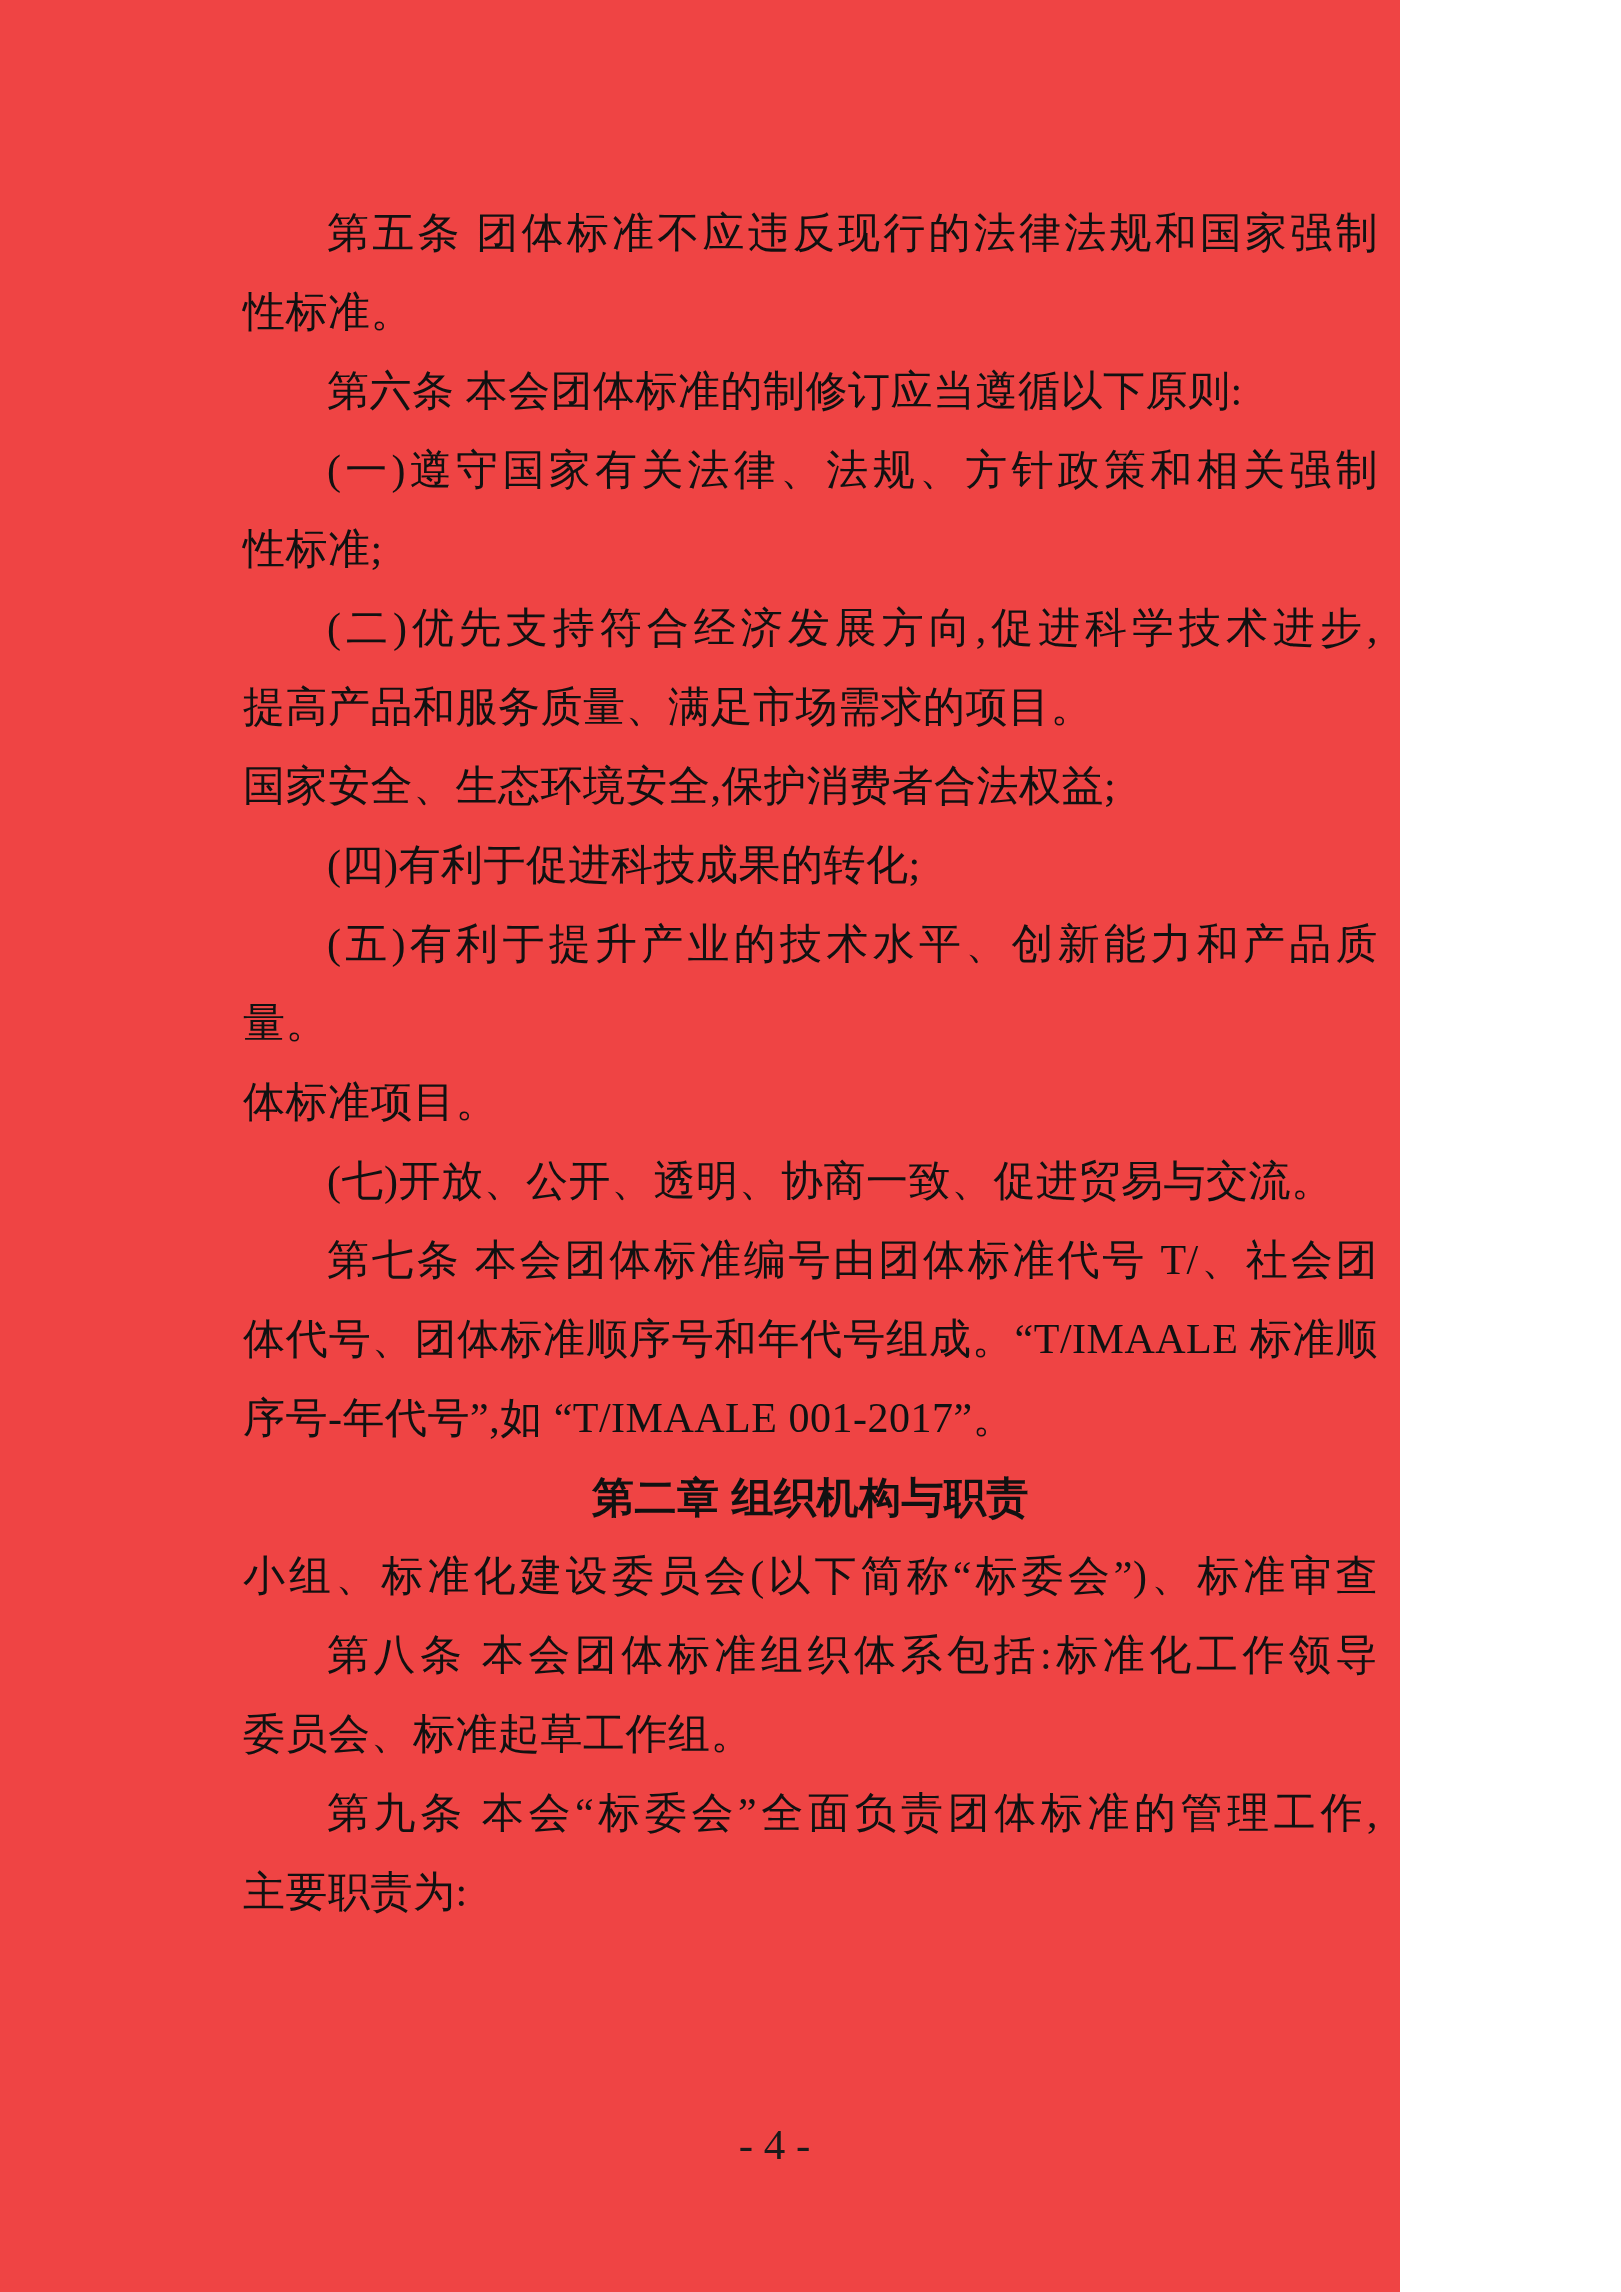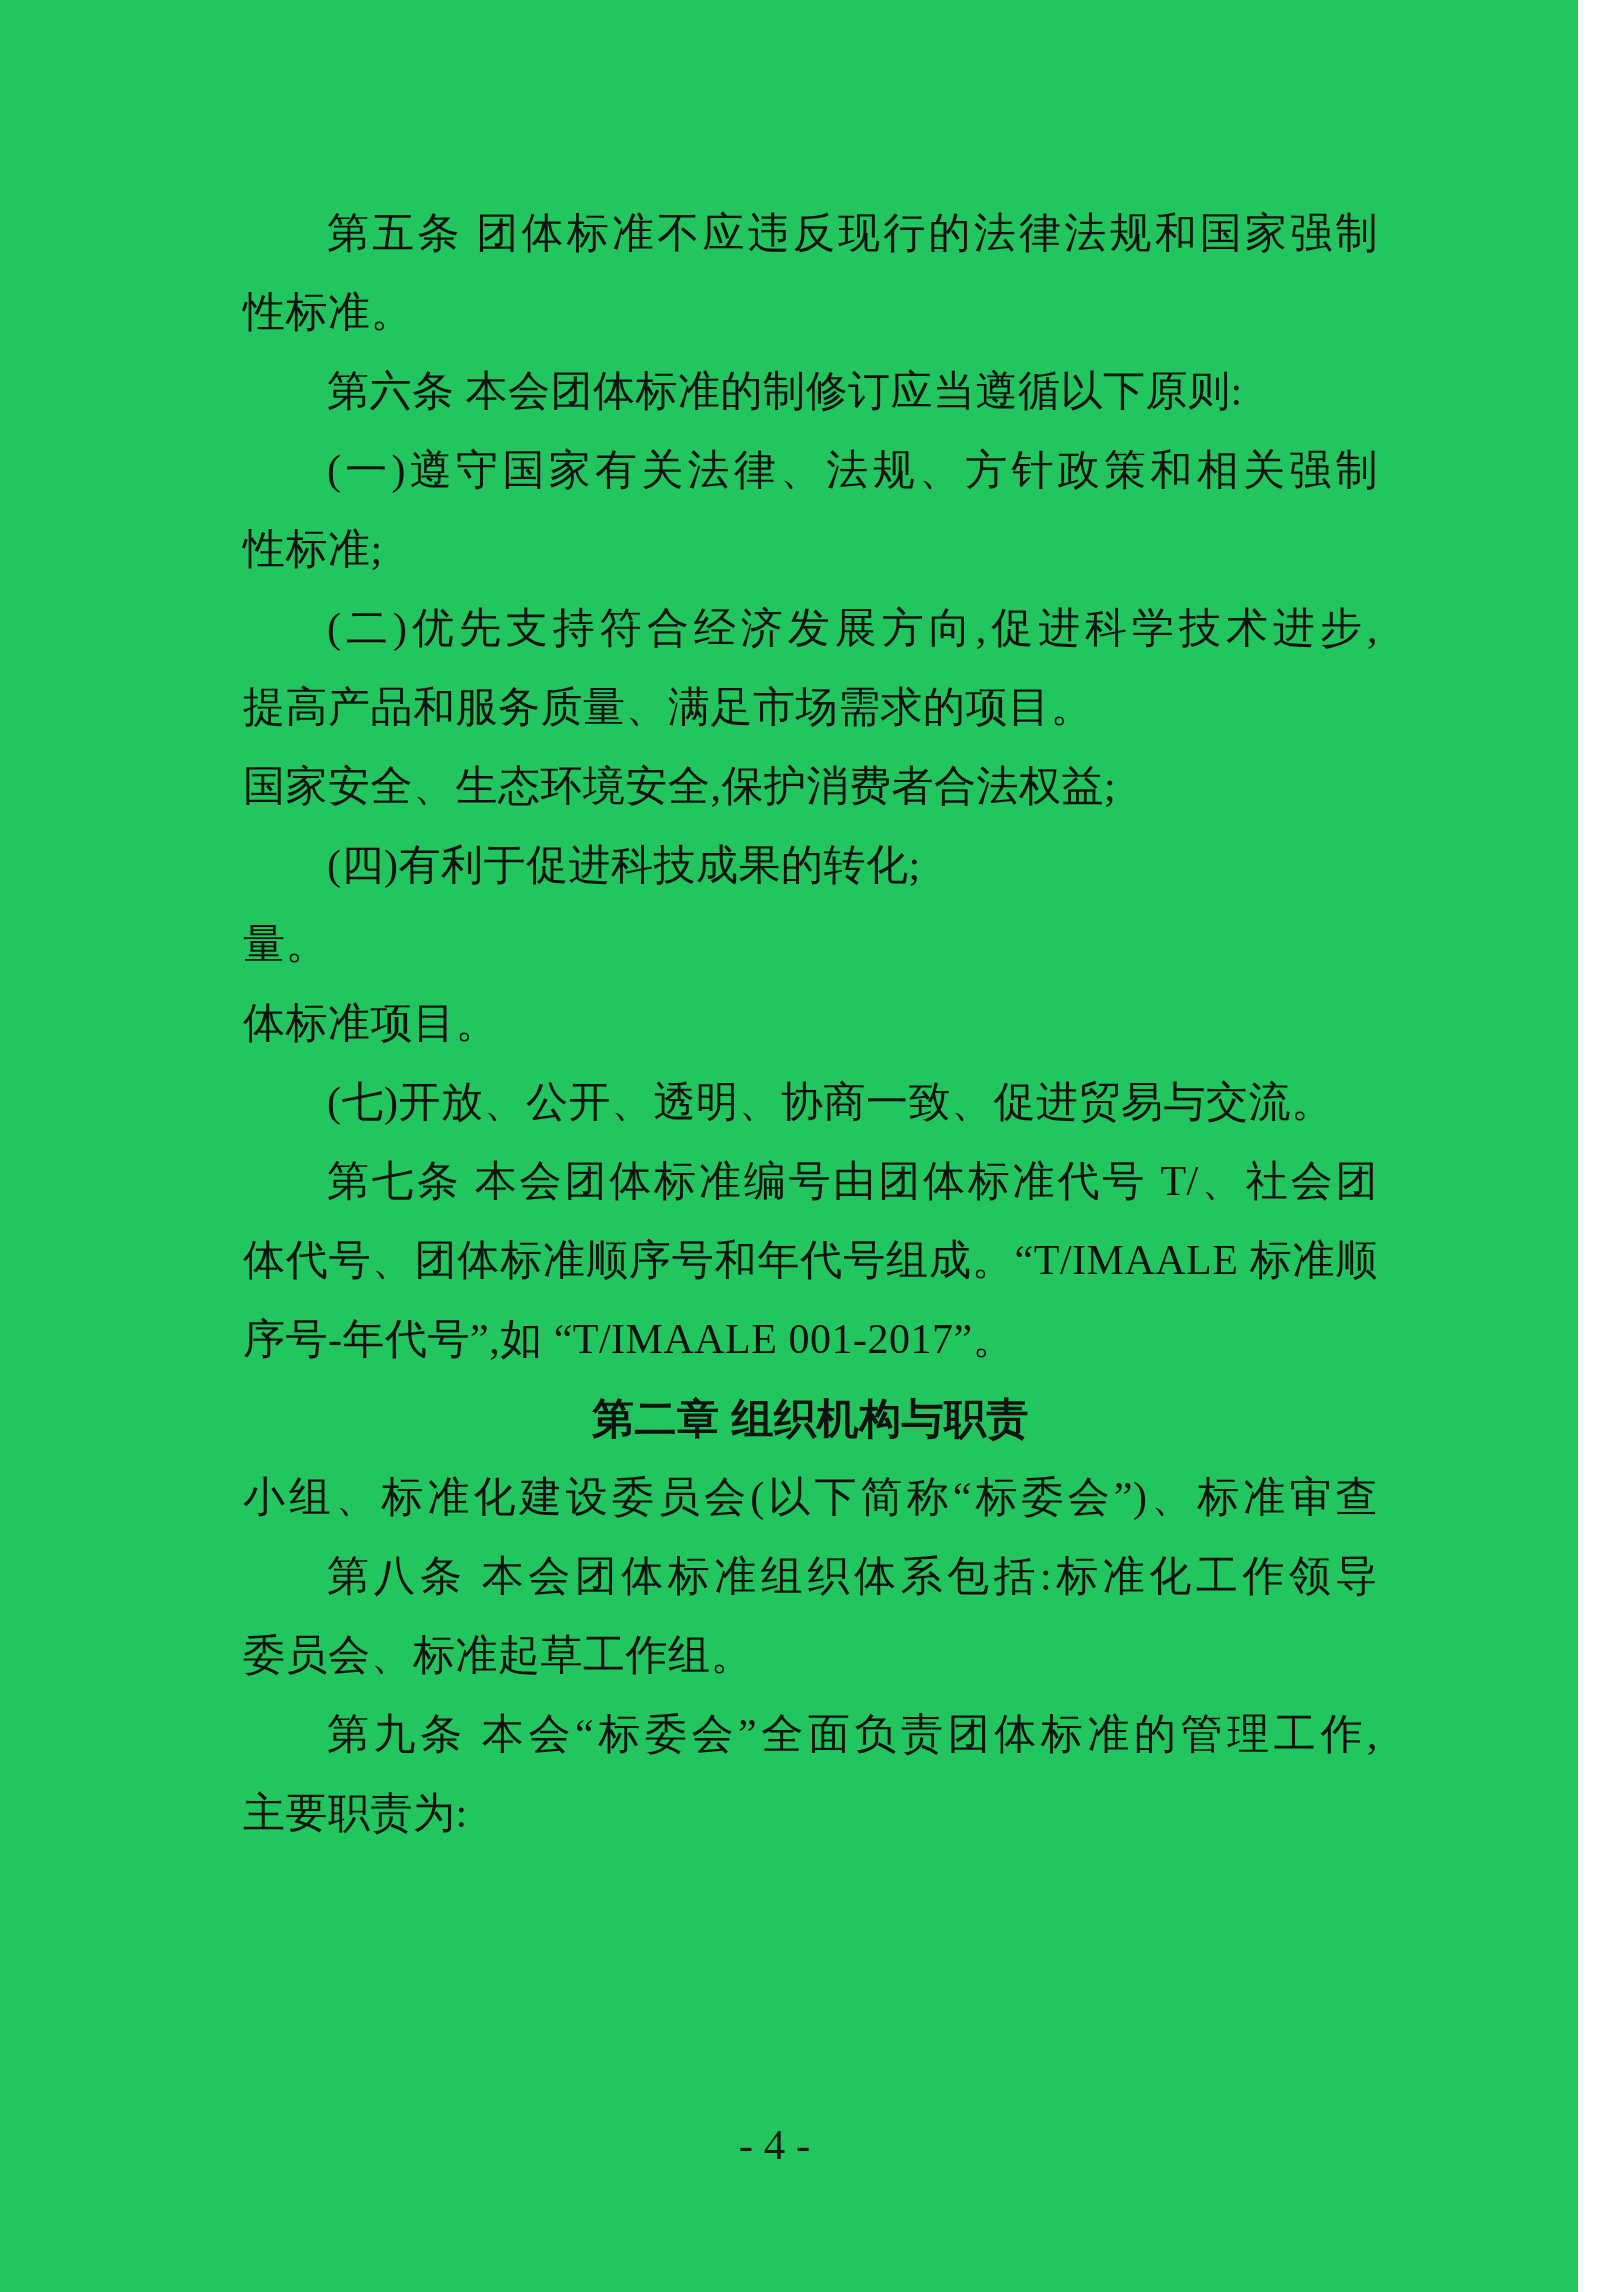--- a/index.html
+++ b/index.html
@@ -2,23 +2,23 @@
 <html><head>
 <meta charset="utf-8">
 <style>
   html, body {
     margin: 0;
     padding: 0;
     background: #ffffff;
   }
   .page {
     position: relative;
-    width: 1578px;
+    width: 1400px;
     height: 2293px;
-    background: #22c55e;
+    background: #ef4444;
     color: #111111;
     font-family: "Liberation Serif", "DejaVu Serif", serif;
     overflow: hidden;
   }
   .content {
     position: absolute;
     left: 243px;
     top: 194px;
     width: 1135px;
   }
@@ -64,20 +64,21 @@
   <div class="content">
       <div class="line indent stretch">第五条 团体标准不应违反现行的法律法规和国家强制</div>
       <div class="line">性标准。</div>
       <div class="line indent">第六条 本会团体标准的制修订应当遵循以下原则:</div>
       <div class="line indent stretch">(一)遵守国家有关法律、法规、方针政策和相关强制</div>
       <div class="line">性标准;</div>
       <div class="line indent stretch">(二)优先支持符合经济发展方向,促进科学技术进步,</div>
       <div class="line">提高产品和服务质量、满足市场需求的项目。</div>
       <div class="line">国家安全、生态环境安全,保护消费者合法权益;</div>
       <div class="line indent">(四)有利于促进科技成果的转化;</div>
+      <div class="line indent stretch">(五)有利于提升产业的技术水平、创新能力和产品质</div>
       <div class="line">量。</div>
       <div class="line">体标准项目。</div>
       <div class="line indent">(七)开放、公开、透明、协商一致、促进贸易与交流。</div>
       <div class="line indent stretch">第七条 本会团体标准编号由团体标准代号 T/、社会团</div>
       <div class="line stretch">体代号、团体标准顺序号和年代号组成。“T/IMAALE 标准顺</div>
       <div class="line">序号-年代号”,如 “T/IMAALE 001-2017”。</div>
       <div class="line heading">第二章 组织机构与职责</div>
       <div class="line stretch">小组、标准化建设委员会(以下简称“标委会”)、标准审查</div>
       <div class="line indent stretch">第八条 本会团体标准组织体系包括:标准化工作领导</div>
       <div class="line">委员会、标准起草工作组。</div>

